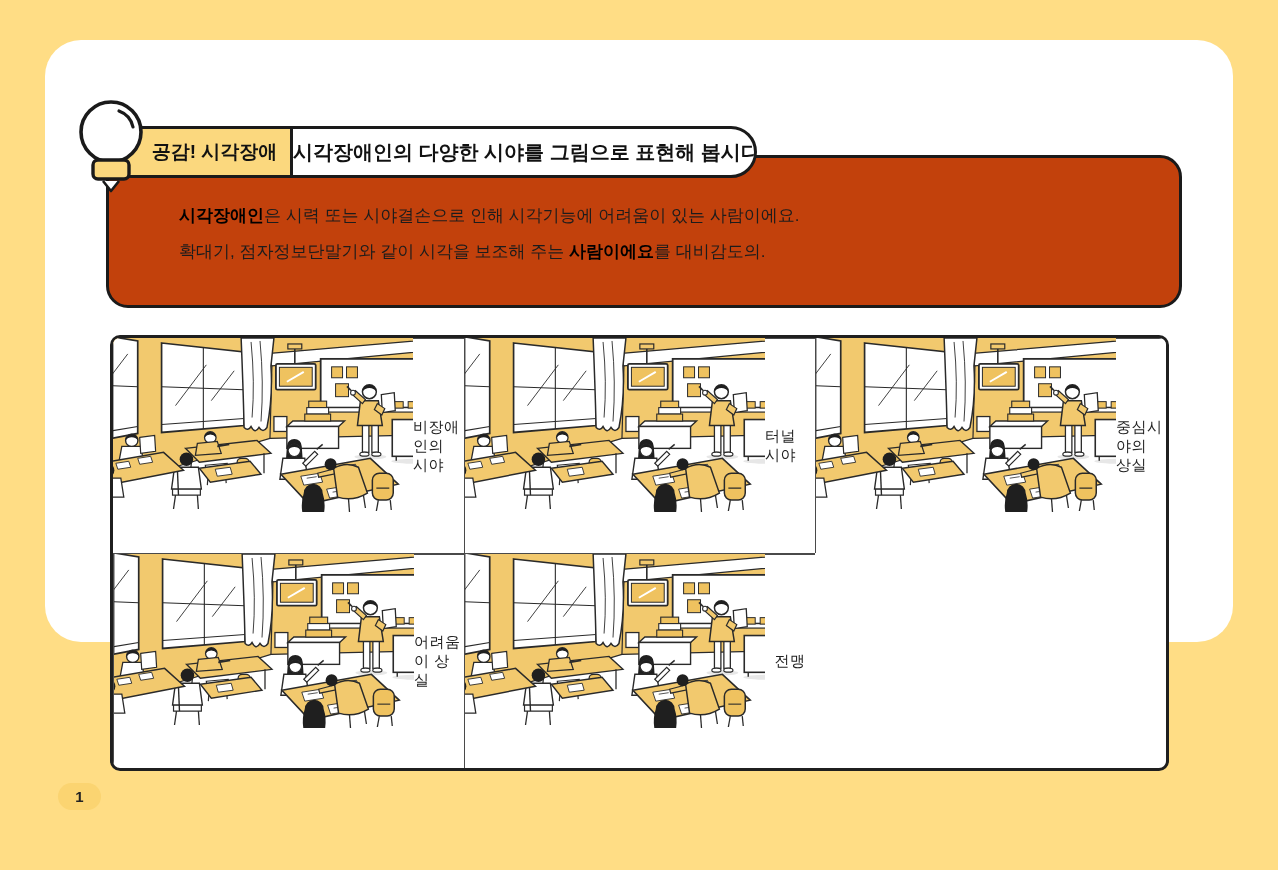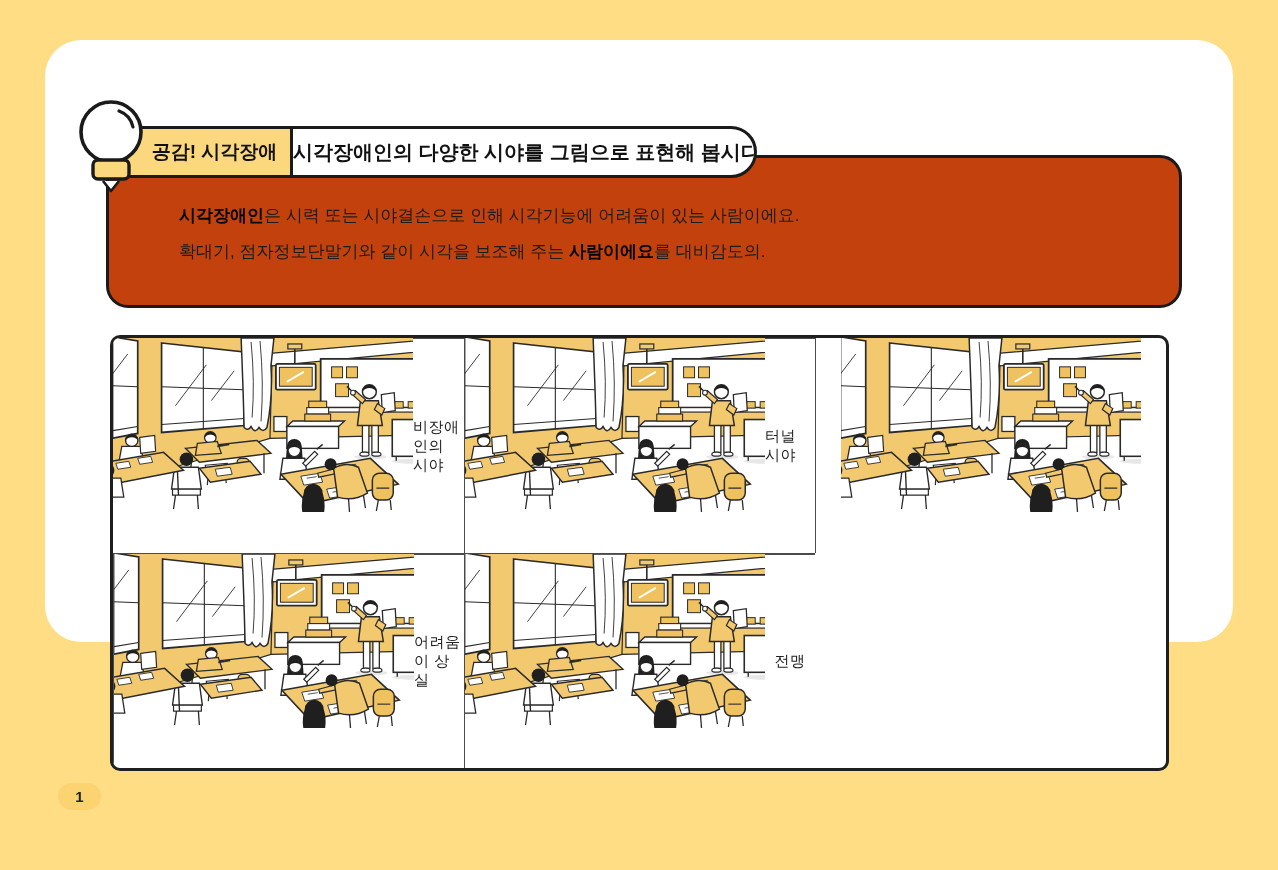--- a/index.html
+++ b/index.html
@@ -251,20 +251,21 @@
             </svg>
           </div>
         <div class="cap">터널 시야</div>
       </div>
       <div class="cell col3 row1">
         <div class="pic">
             <svg>
               <use href="#classroom"></use>
             </svg>
           </div>
+        <div class="cap">중심시야의 상실</div>
       </div>
       <div class="cell col2 row2">
         <div class="pic">
             <svg>
               <use href="#classroom"></use>
             </svg>
           </div>
         <div class="cap">어려움이 상실</div>
       </div>
       <div class="cell col3 row2">

